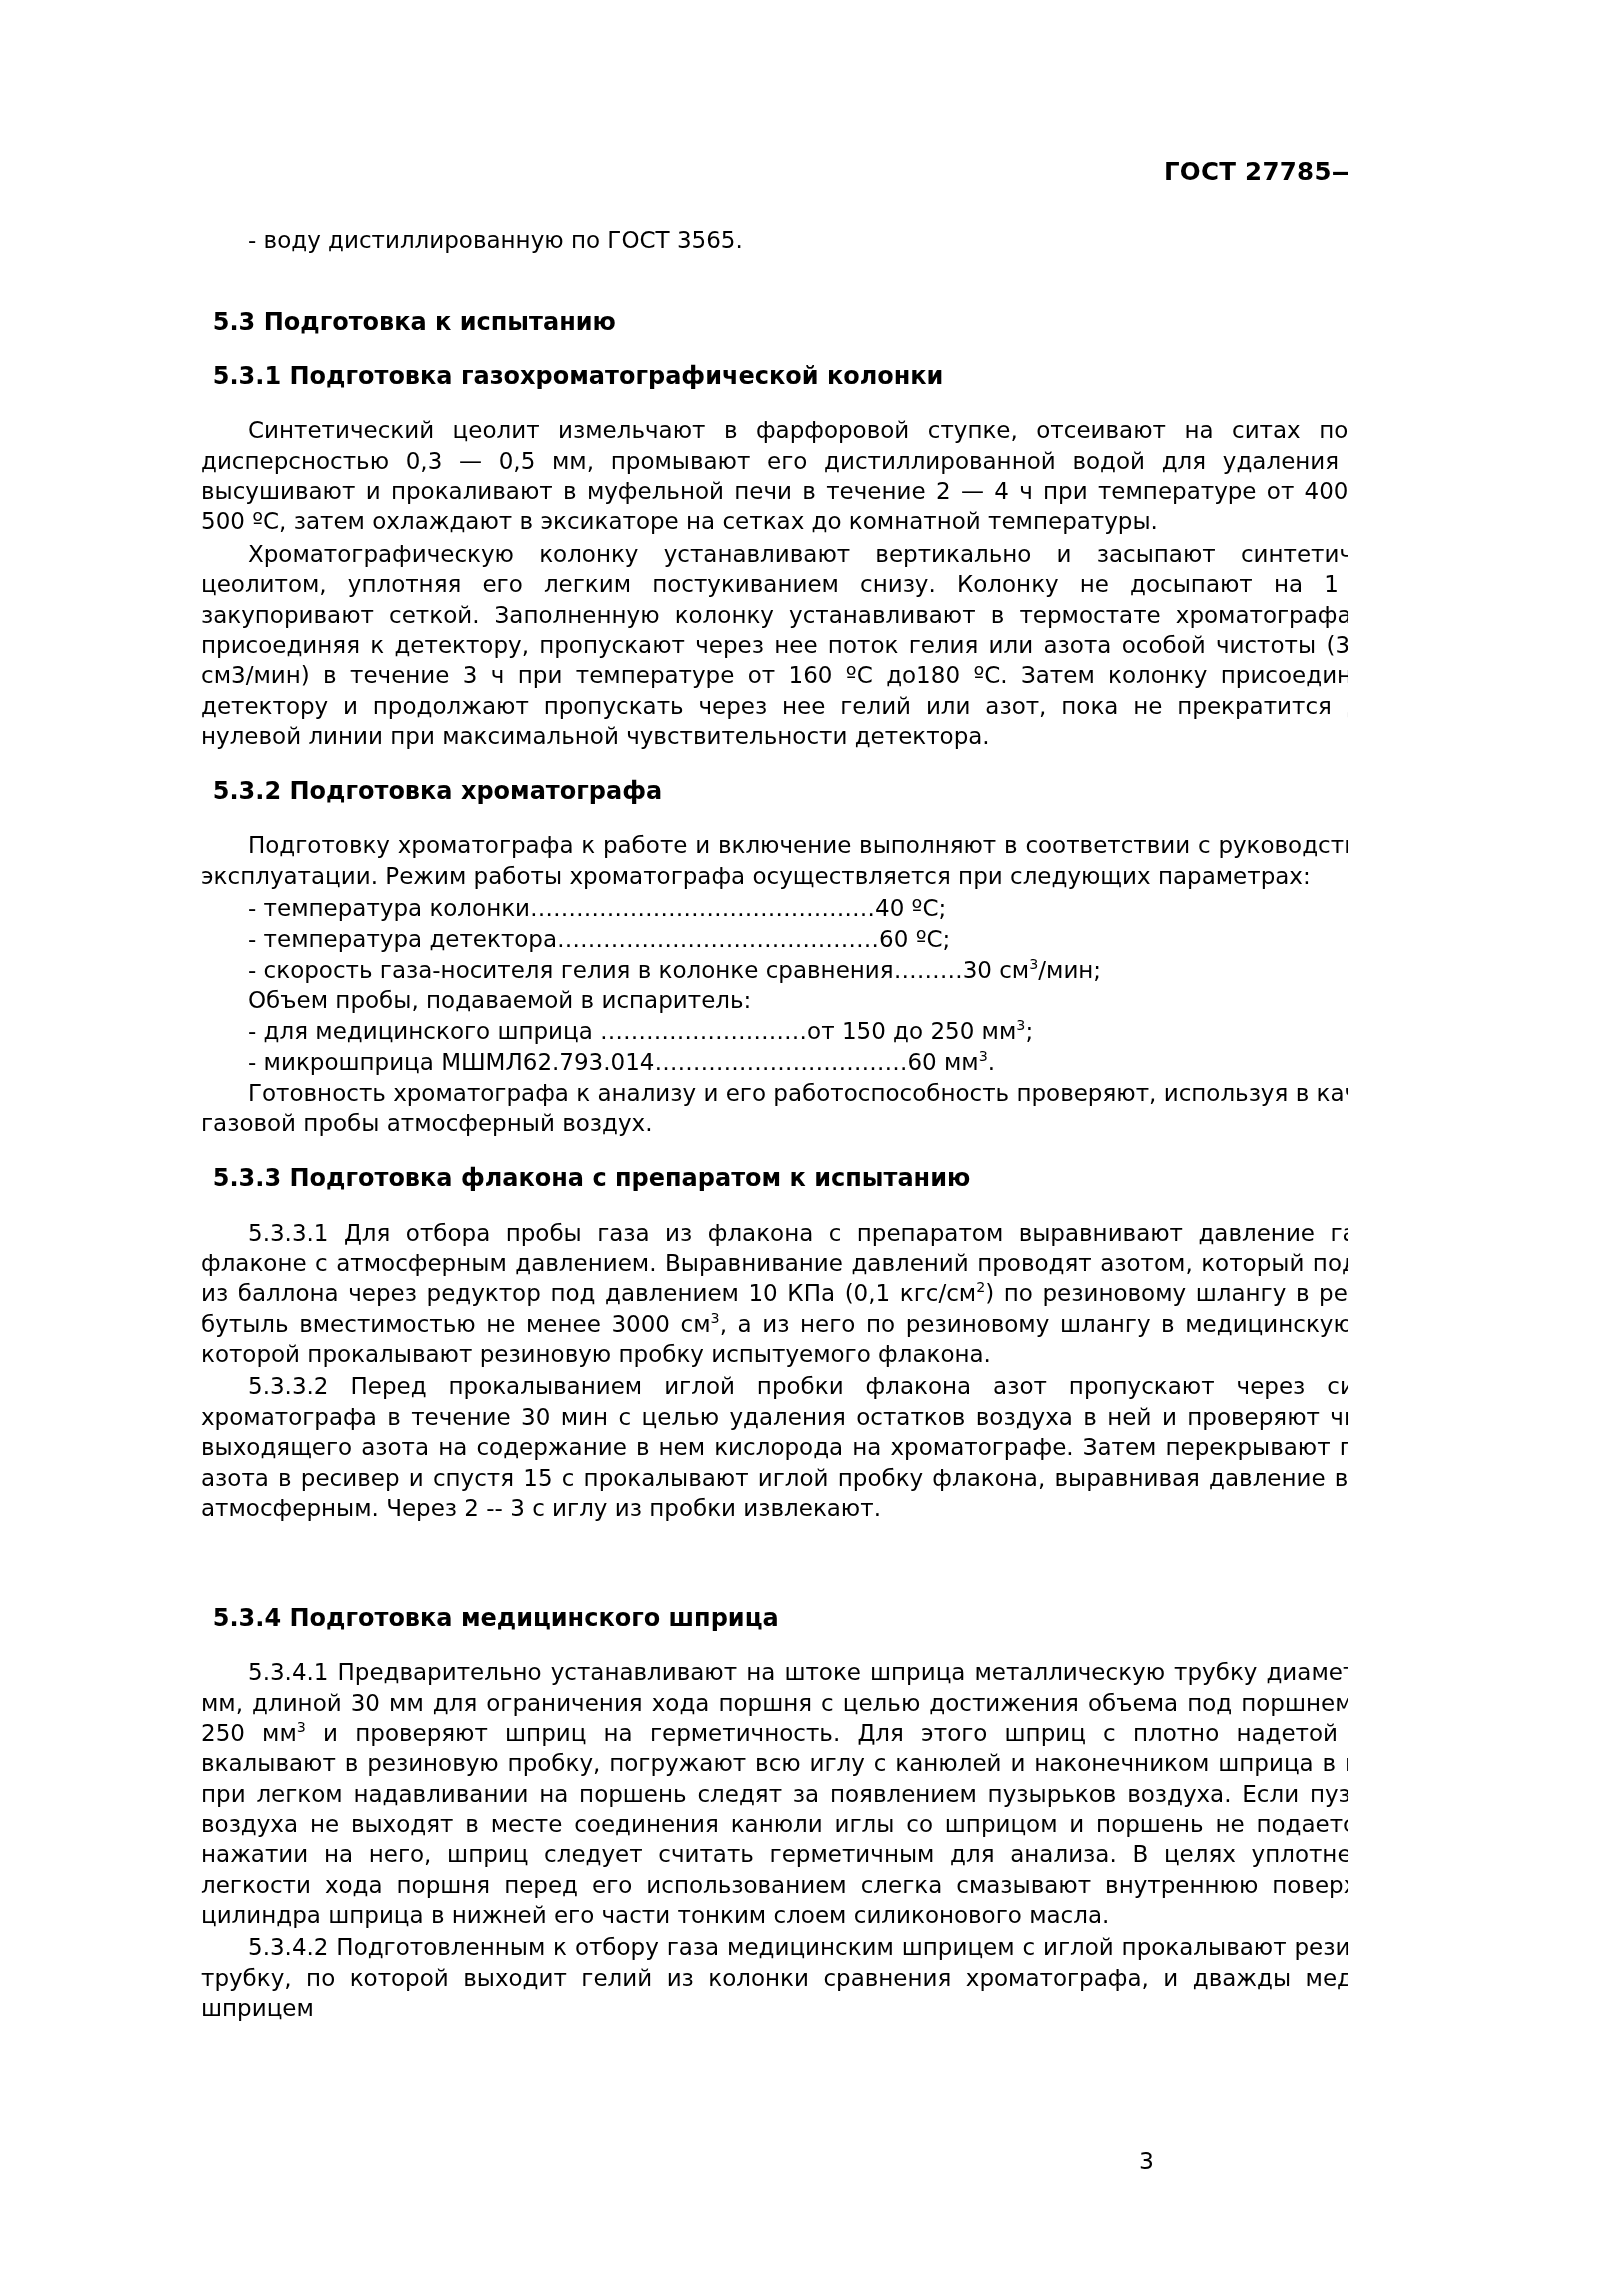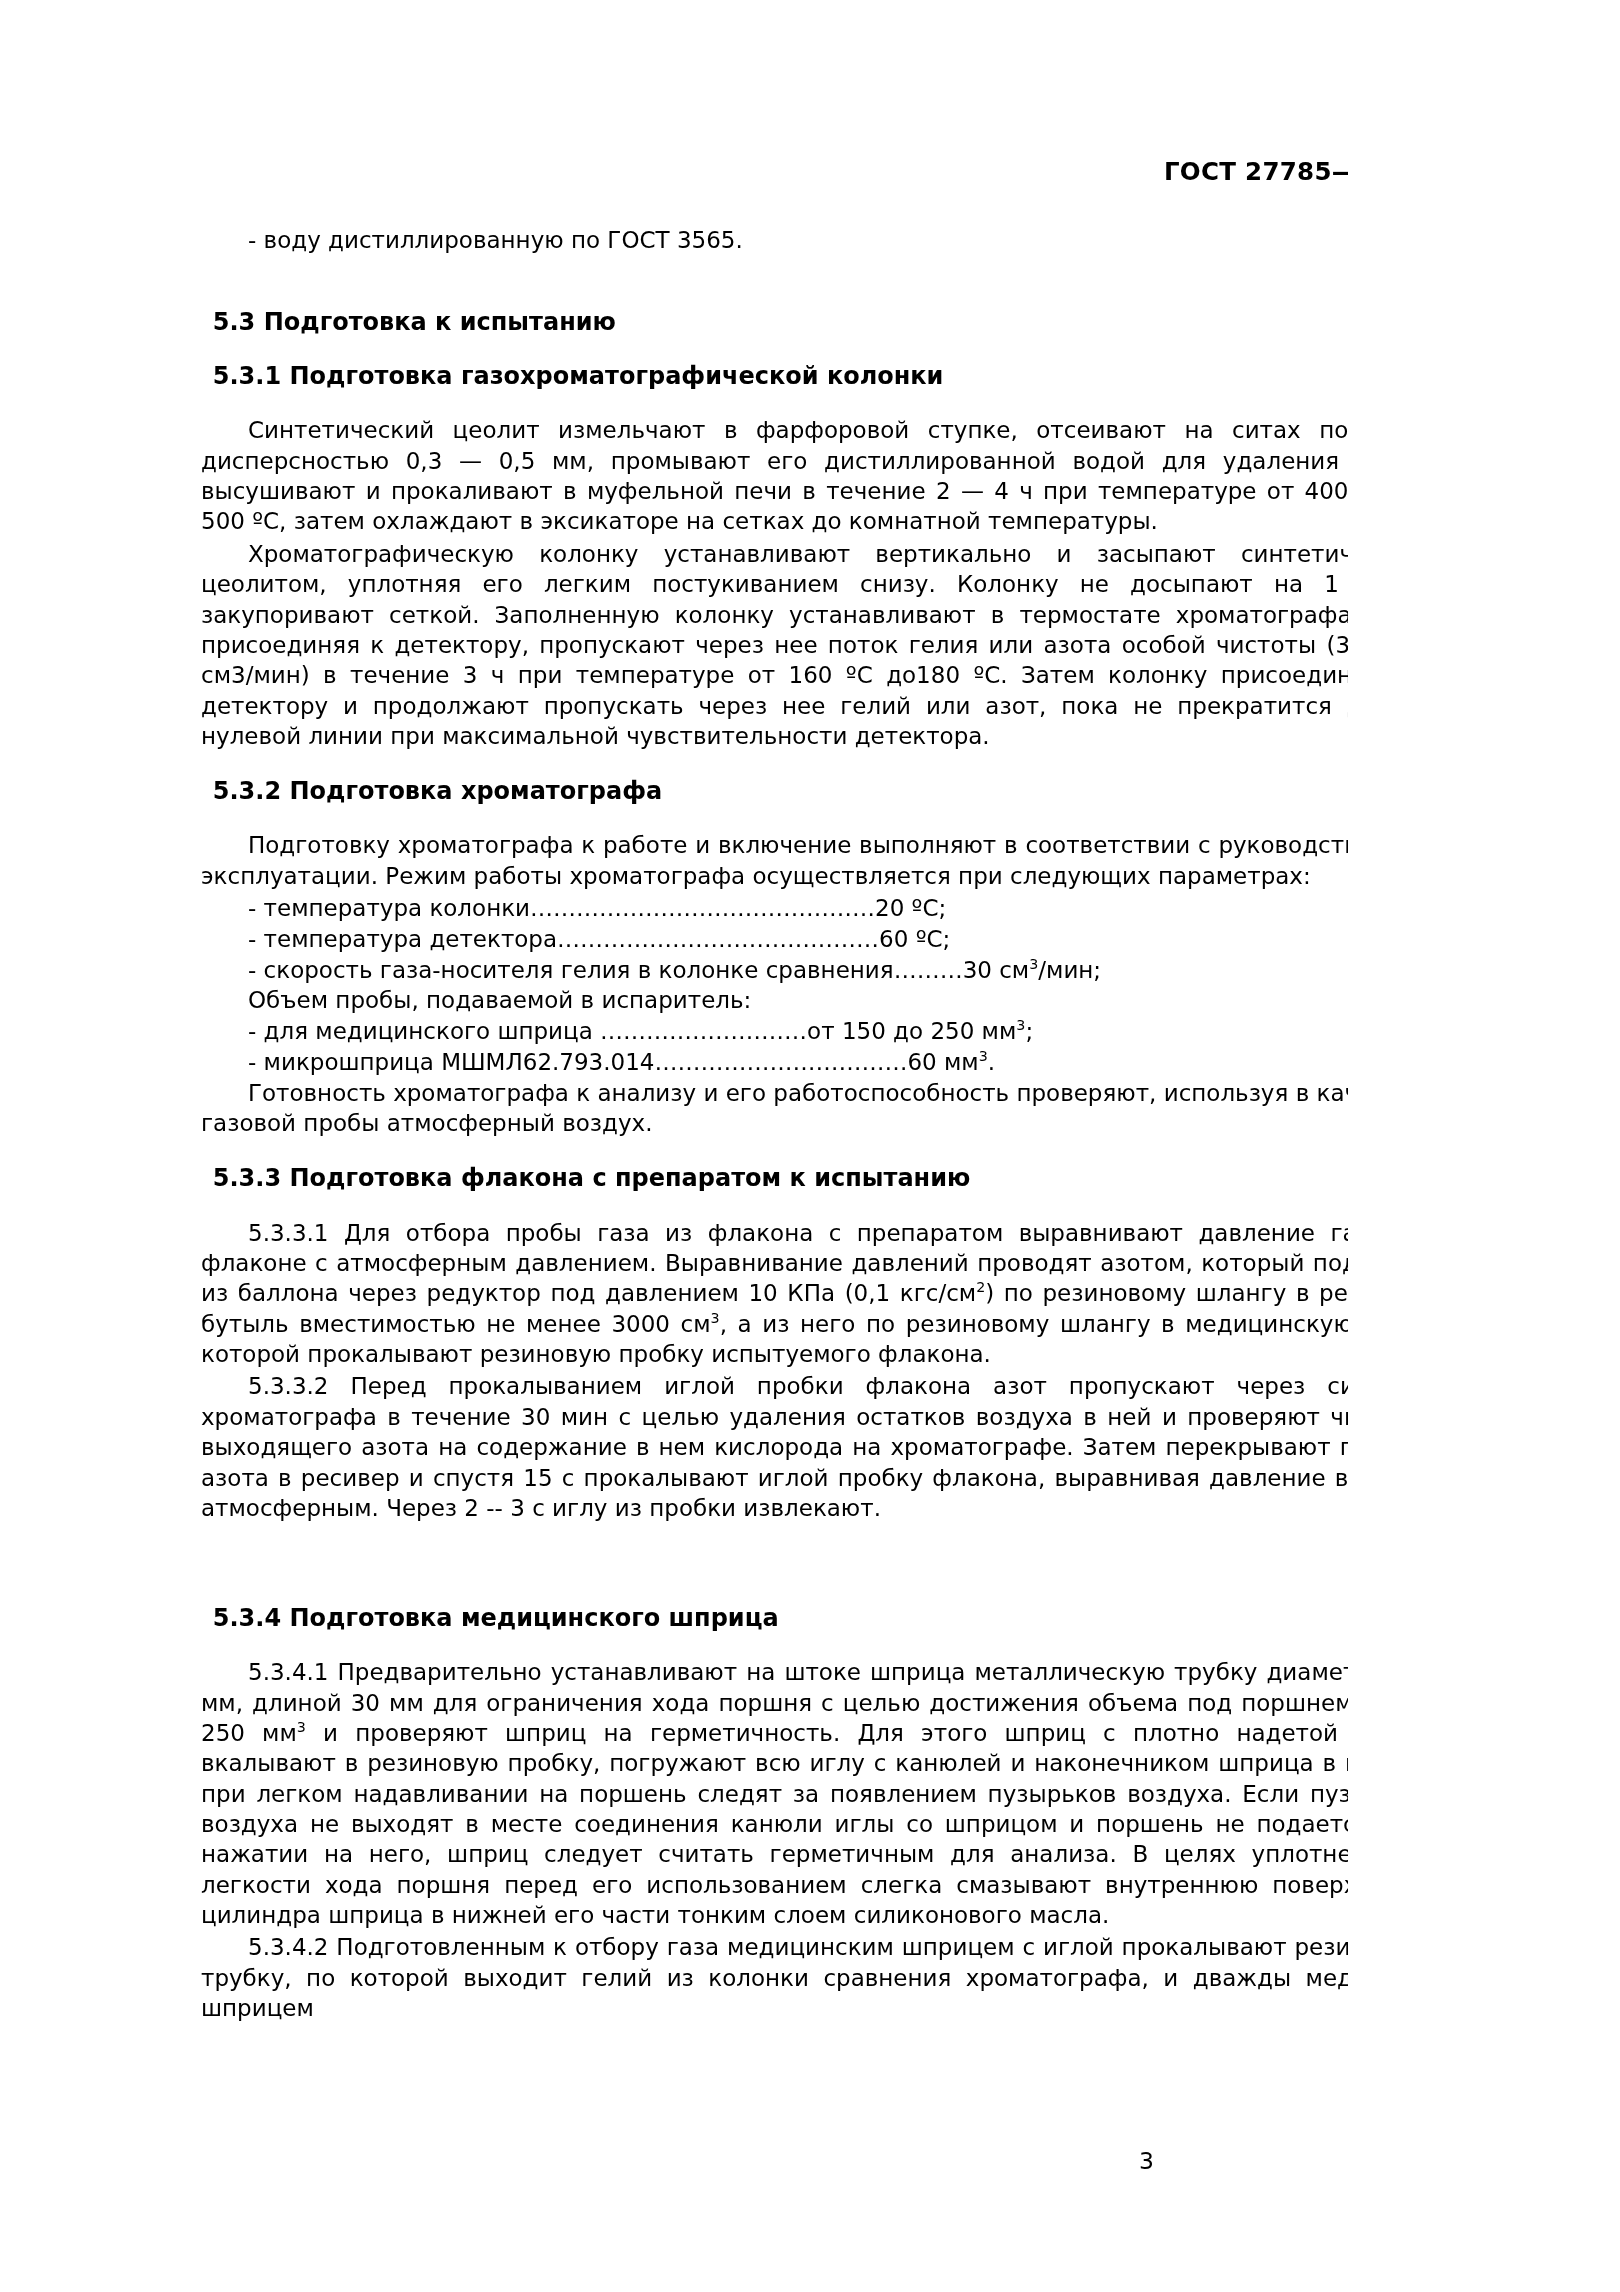--- a/index.html
+++ b/index.html
@@ -89,21 +89,21 @@
 
     <div class="h-bold">5.3.1 Подготовка газохроматографической колонки</div>
 
     <p class="para indent">Синтетический цеолит измельчают в фарфоровой ступке, отсеивают на ситах порошок дисперсностью 0,3 — 0,5 мм, промывают его дистиллированной водой для удаления пыли, высушивают и прокаливают в муфельной печи в течение 2 — 4 ч при температуре от 400 ºС до 500 ºС, затем охлаждают в эксикаторе на сетках до комнатной температуры.</p>
     <p class="para indent">Хроматографическую колонку устанавливают вертикально и засыпают синтетическим цеолитом, уплотняя его  легким постукиванием снизу. Колонку не досыпают на 1 см и закупоривают сеткой. Заполненную колонку устанавливают в термостате хроматографа и не присоединяя к детектору, пропускают через нее поток гелия или азота особой чистоты (30 – 40 см3/мин) в течение 3 ч при температуре от 160 ºС до180 ºС. Затем колонку присоединяют к детектору и продолжают пропускать через нее гелий или азот, пока не прекратится дрейф нулевой линии при максимальной чувствительности детектора.</p>
 
     <div class="h-bold">5.3.2 Подготовка хроматографа</div>
 
     <p class="para indent">Подготовку хроматографа к работе и включение выполняют в соответствии с руководством по эксплуатации. Режим работы хроматографа осуществляется при следующих параметрах:</p>
 
-    <p class="list-line">- температура колонки………………………………………20 ºС;</p>
+    <p class="list-line">- температура колонки………………………………………40 ºС;</p>
     <p class="list-line">- температура детектора……………………………………60 ºС;</p>
     <p class="list-line">- скорость газа-носителя гелия в колонке сравнения………30 см<sup>3</sup>/мин;</p>
     <p class="list-line">Объем пробы, подаваемой в испаритель:</p>
     <p class="list-line">- для медицинского шприца ………………………от 150 до 250 мм<sup>3</sup>;</p>
     <p class="list-line">- микрошприца МШМЛ62.793.014……………………………60 мм<sup>3</sup>.</p>
 
     <p class="para indent">Готовность хроматографа  к анализу и его работоспособность проверяют, используя в качестве газовой пробы атмосферный воздух.</p>
 
     <div class="h-bold">5.3.3  Подготовка флакона с препаратом к испытанию</div>
 

